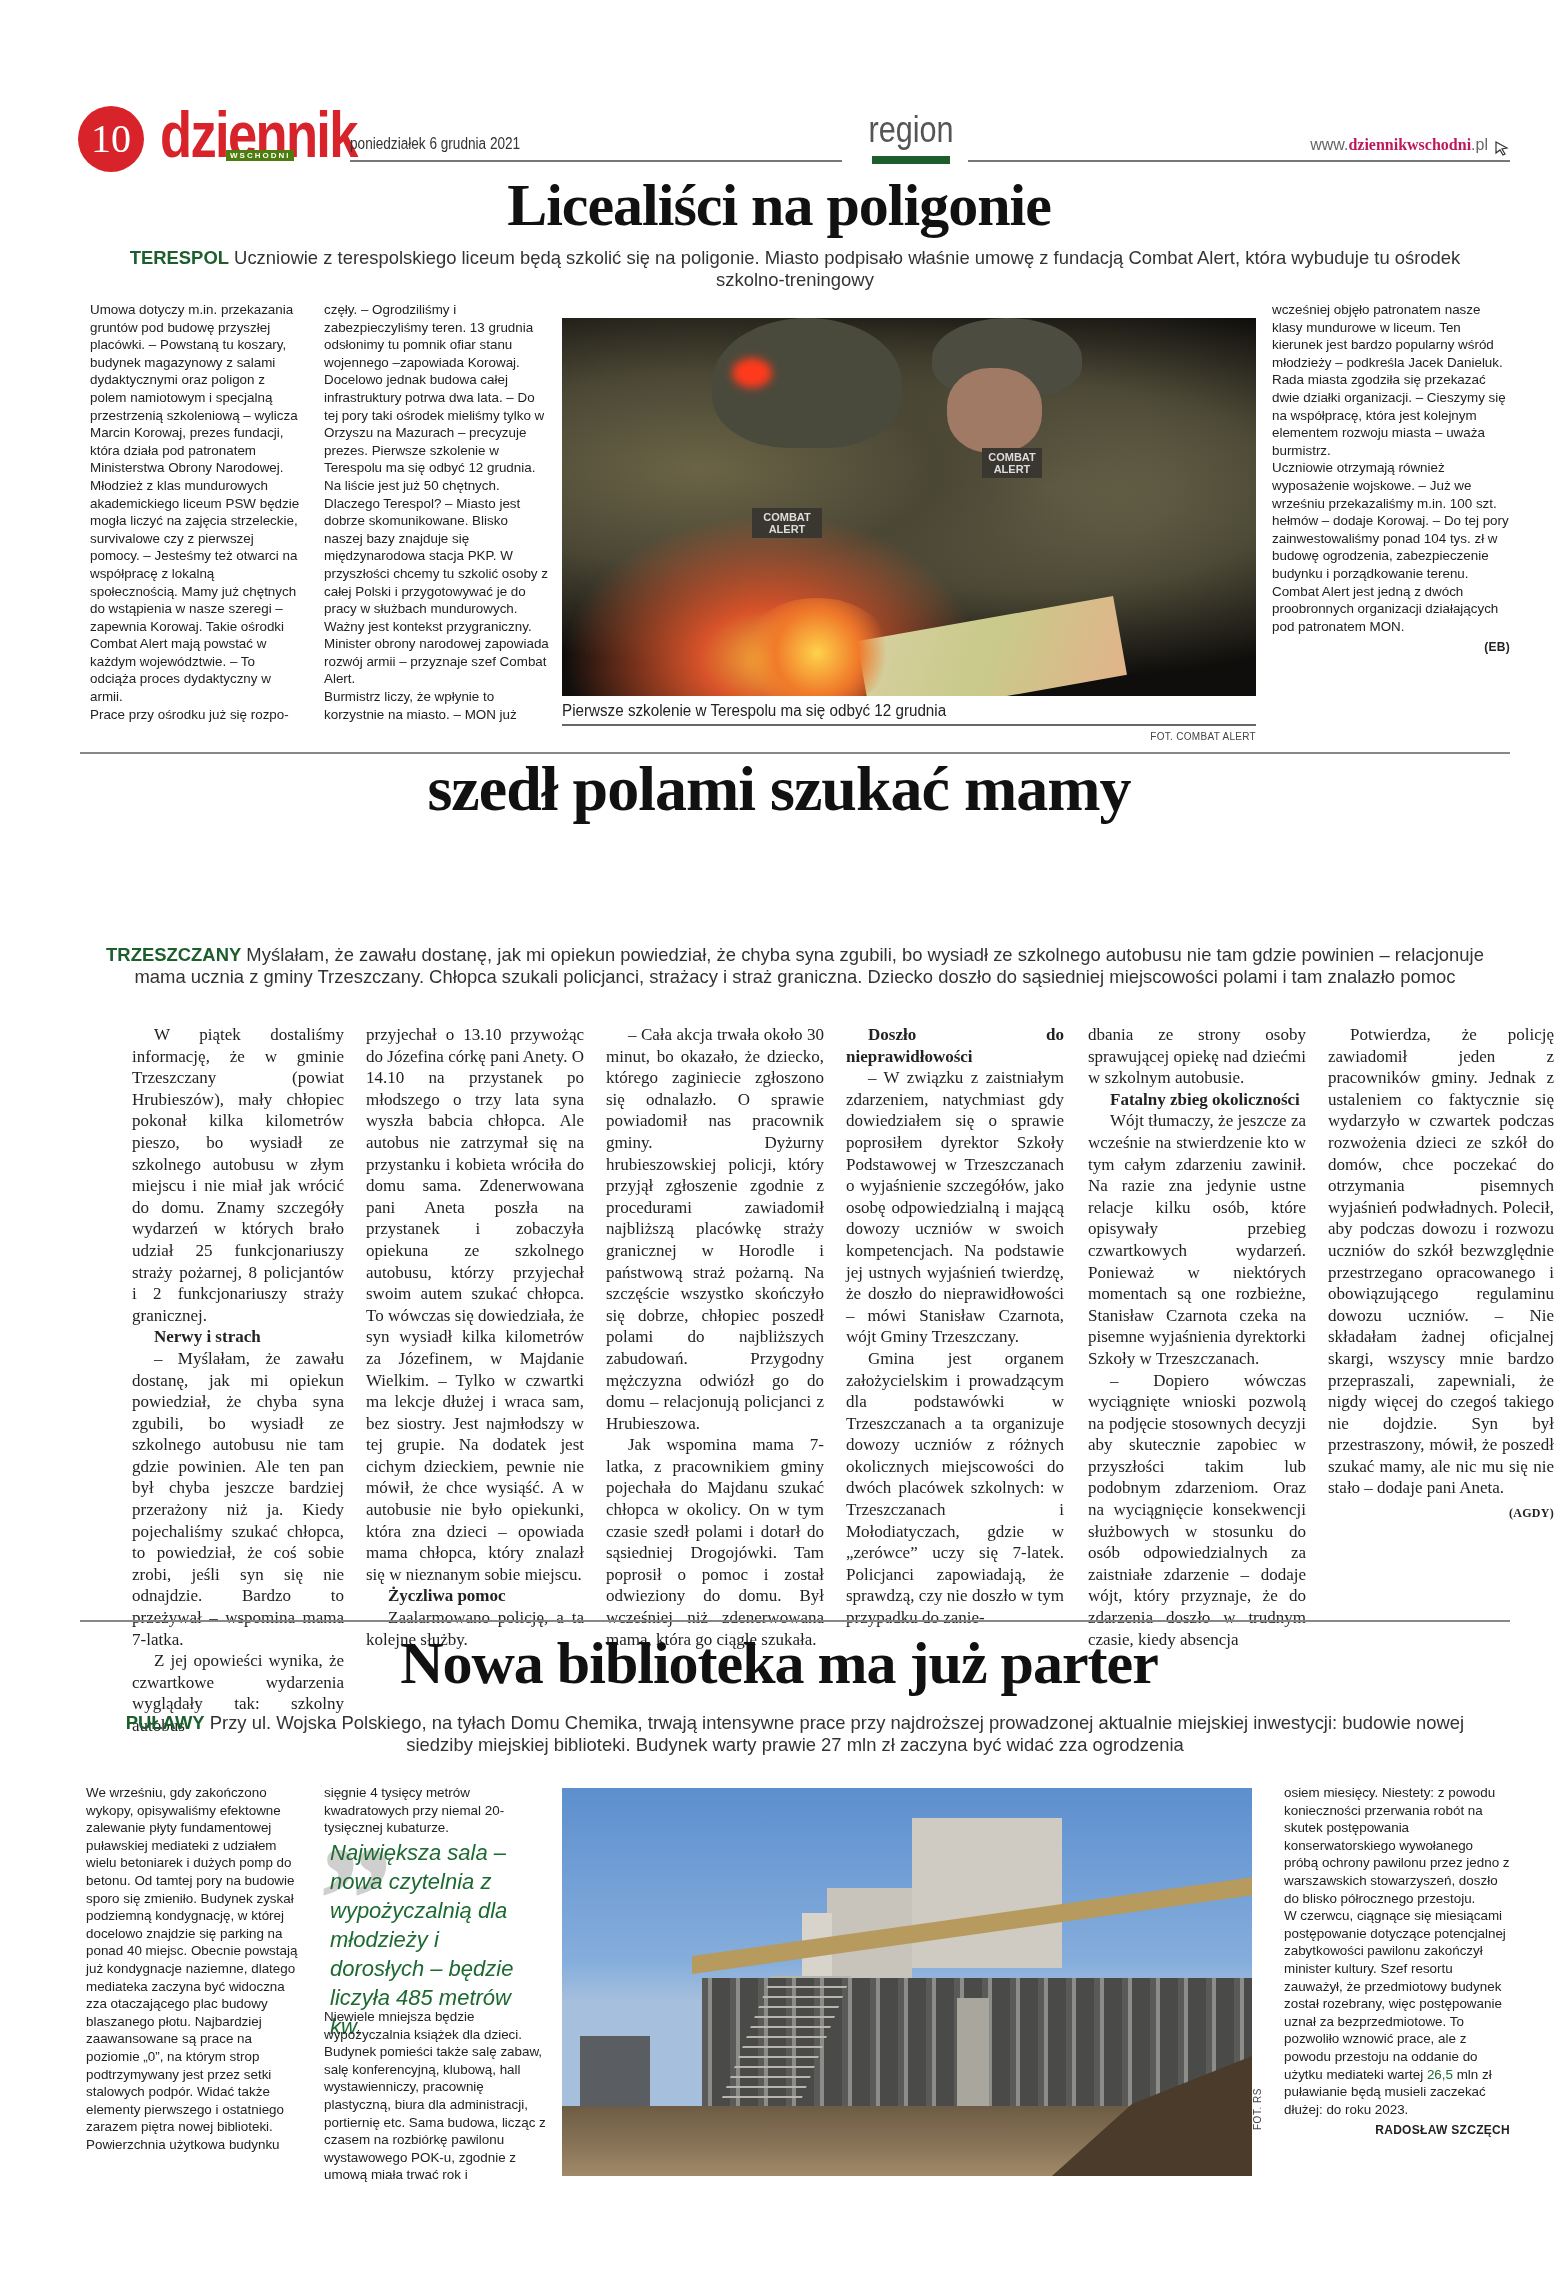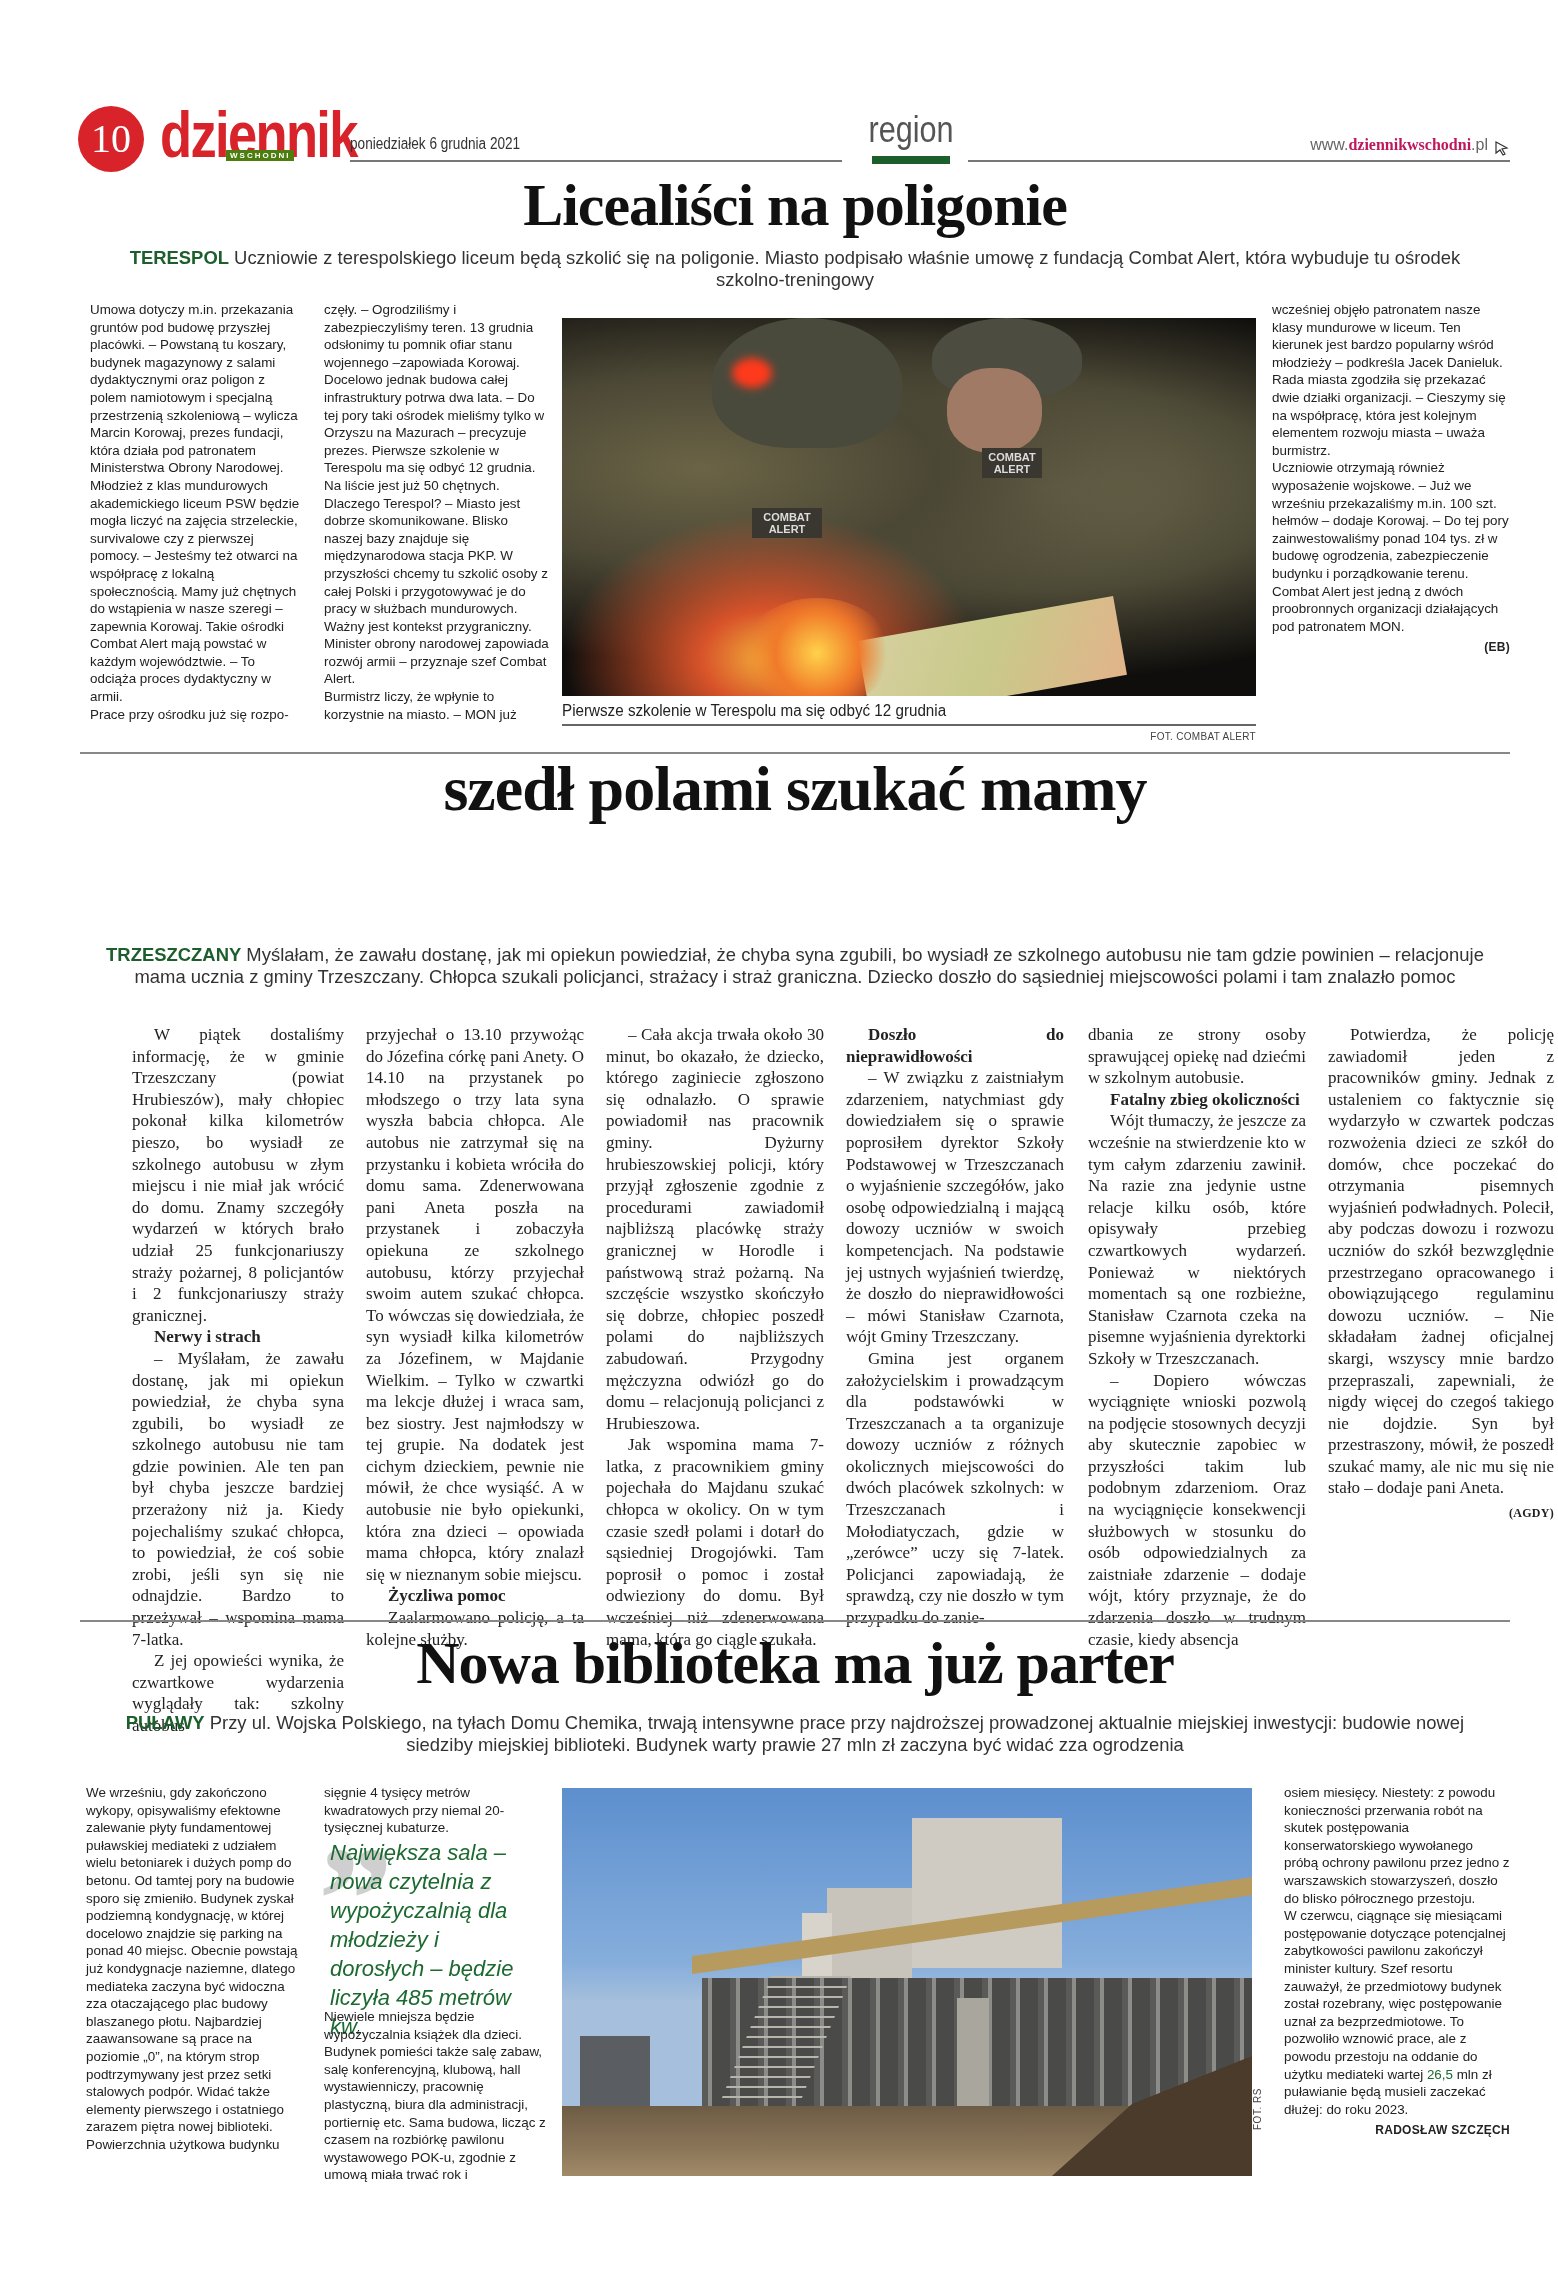--- a/index.html
+++ b/index.html
@@ -18,21 +18,21 @@
   .issue-date { position: absolute; left: 272px; top: 35px; font-size: 16px; color: #333; transform: scaleX(0.85); transform-origin: left top; }
   .rule-left { position: absolute; left: 272px; top: 60px; width: 492px; height: 2px; background: #777; }
   .section-label { position: absolute; left: 780px; top: 10px; width: 106px; text-align: center; font-size: 36px; color: #555; font-weight: 300; line-height: 40px; transform: scaleX(0.85); }
   .section-bar { position: absolute; left: 794px; top: 56px; width: 78px; height: 8px; background: #1c5e2c; }
   .rule-right { position: absolute; left: 890px; top: 60px; width: 542px; height: 2px; background: #777; }
   .site-url { position: absolute; right: 18px; top: 36px; font-size: 16px; color: #666; }
   .site-url b { color: #be185d; font-family: Liberation Serif, serif; }
   .cursor-icon { position: absolute; right: 0; top: 40px; width: 16px; height: 16px; }
 
   
-  .headline { position: absolute; left: 80px; width: 1430px; text-align: center;
+  .headline { position: absolute; left: 64px; width: 1430px; text-align: center;
               font-family: "Liberation Serif", serif; font-weight: bold; color: #111; letter-spacing: -1px; }
   .lead { position: absolute; left: 80px; width: 1430px; text-align: center; font-size: 19px; color: #333; line-height: 22px;
           transform: scaleX(0.97); }
   .lead .place { color: #1c5e2c; font-weight: bold; }
   .col { position: absolute; font-size: 13.4px; line-height: 17.6px; color: #222; text-align: left; }
   .col p { margin: 0; }
   .col.serif { font-family: "Liberation Serif", serif; font-size: 17px; line-height: 21.6px; text-align: justify; hyphens: auto; margin-left: 44px; }
   .col.serif p { text-indent: 22px; }
   .col.serif p.noindent { text-indent: 0; }
   .col.serif .sub { font-weight: bold; text-indent: 22px; }

